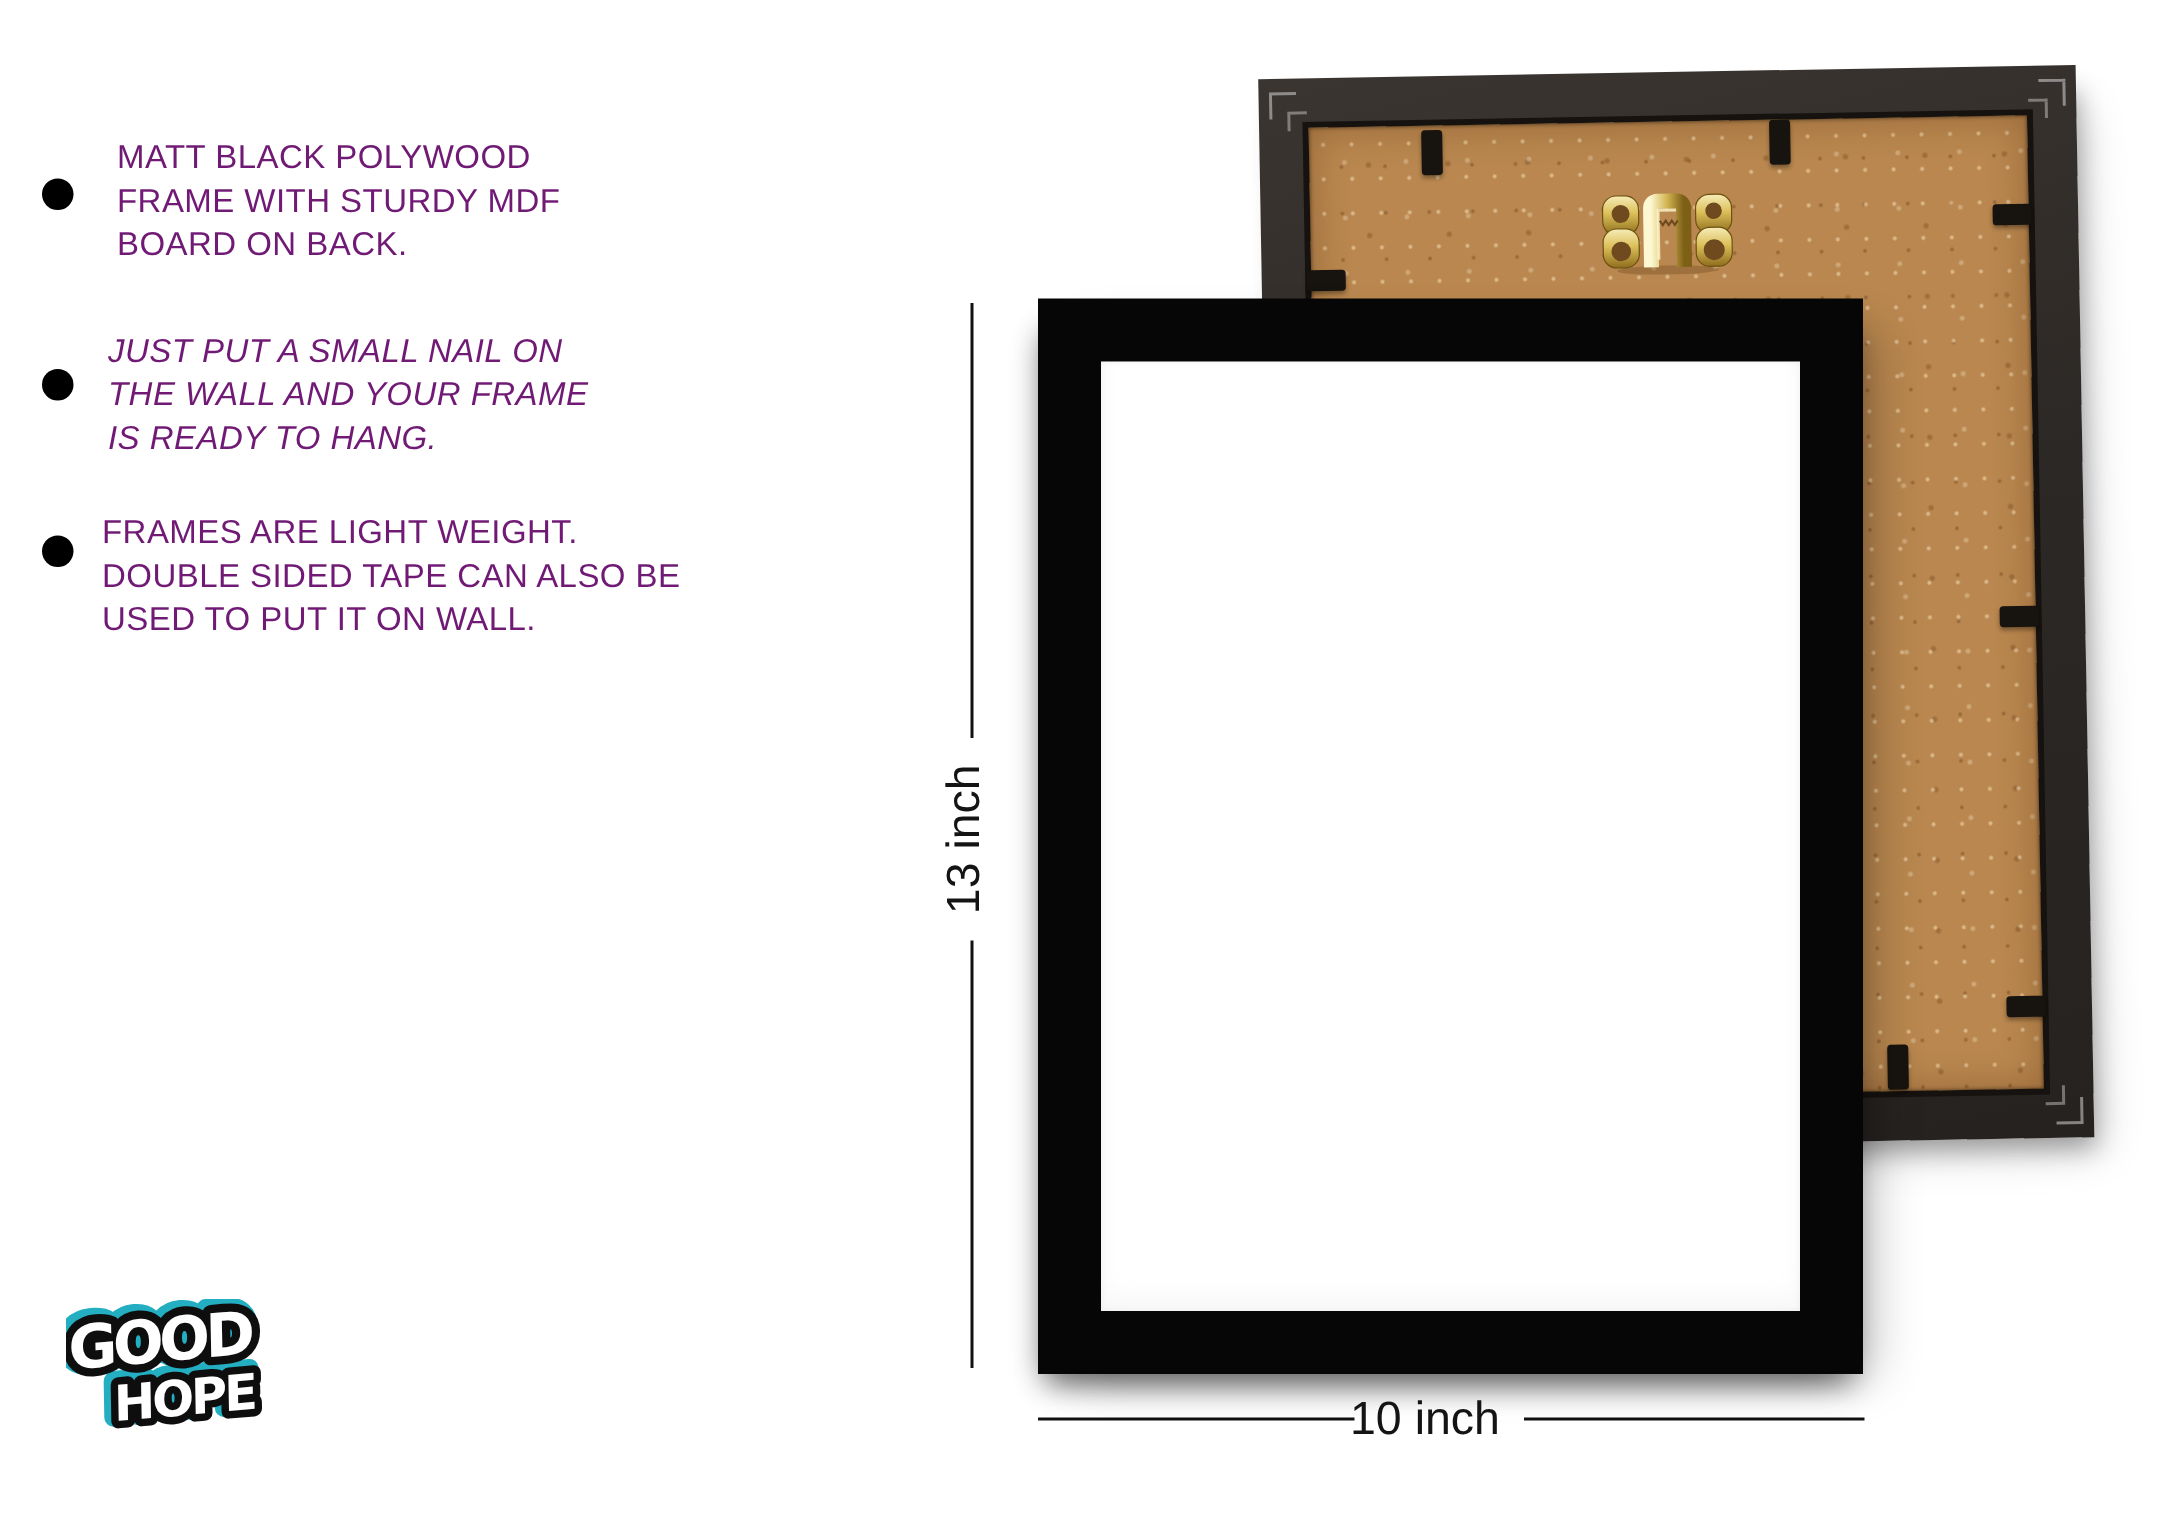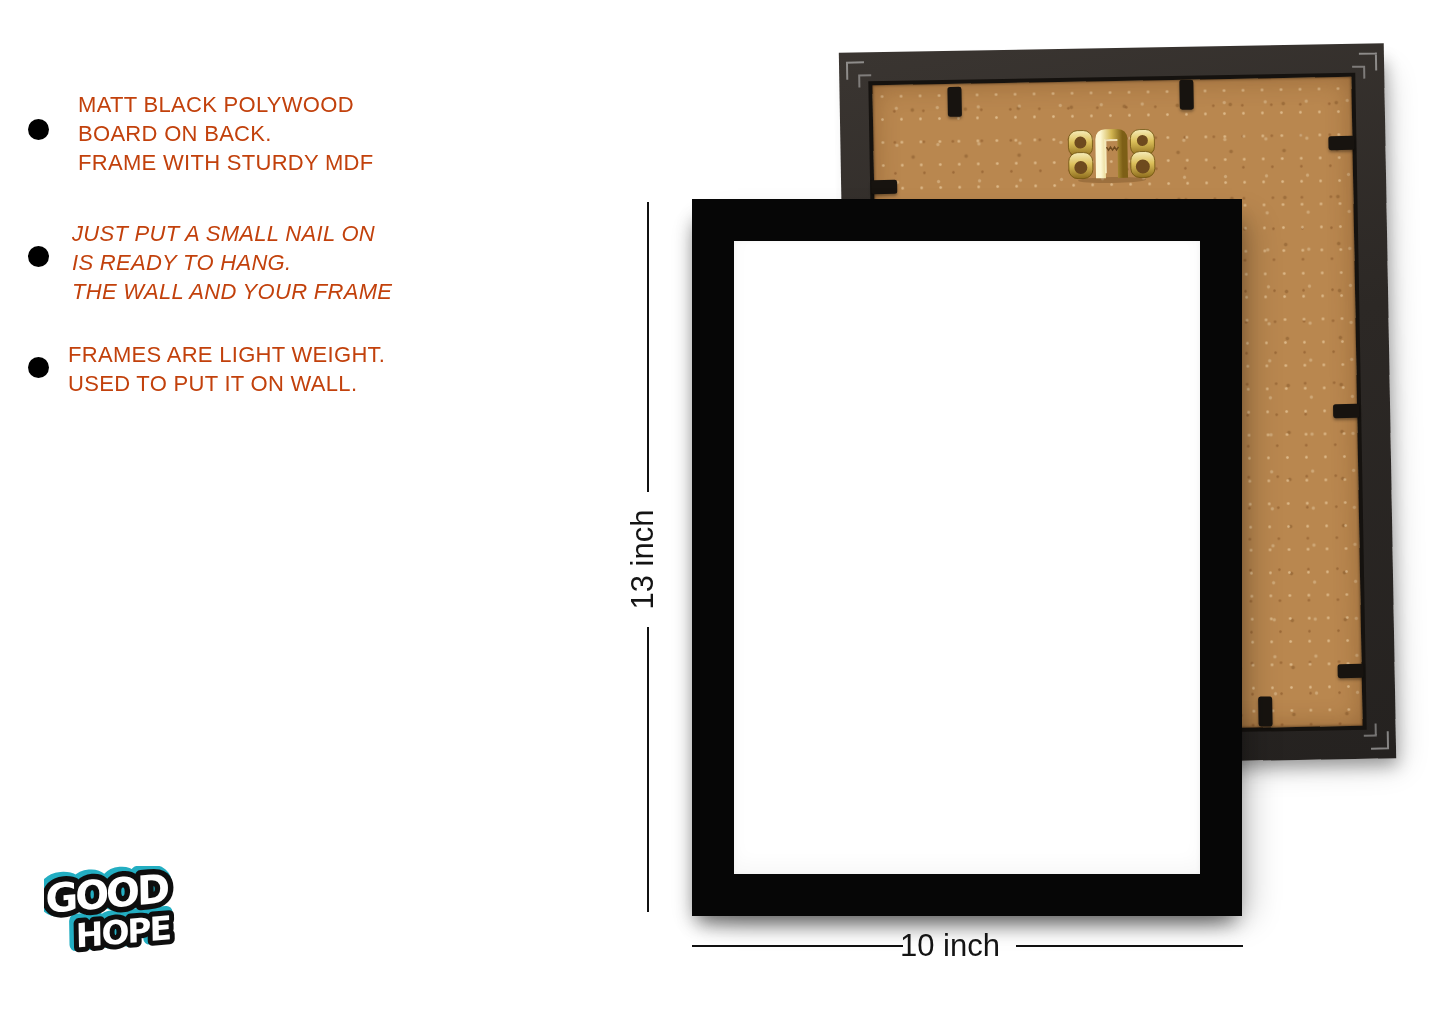--- a/index.html
+++ b/index.html
@@ -2,21 +2,21 @@
 <html><head>
 <meta charset="utf-8">
 <style>
   html,body { margin:0; padding:0; background:#ffffff; }
   .canvas {
     position:relative; width:1445px; height:1025px; overflow:hidden;
     background:#ffffff; font-family:"Liberation Sans", sans-serif;
   }
 
   
-  .feature { position:absolute; color:#c2410c; font-size:22px; line-height:29px; letter-spacing:.3px; }
+  .feature { position:absolute; color:#701a75; font-size:22px; line-height:29px; letter-spacing:.3px; }
   .feature .bullet { position:absolute; width:21px; height:21px; border-radius:50%; background:#000; }
   .f1 { left:78px; top:90px; }  .f1 .bullet { left:-50px; top:29px; }
   .f2 { left:72px; top:219px;font-style:italic; } .f2 .bullet { left:-44px; top:27px; }
   .f3 { left:68px; top:340px; } .f3 .bullet { left:-40px; top:17px; }
 
   
   .back-frame {
     position:absolute; left:845px; top:48px; width:545px; height:715px;
     transform:rotate(-1deg);
     background:linear-gradient(168deg,#3a3531 0%, #2c2825 45%, #252220 100%);
@@ -80,32 +80,33 @@
   .logo { position:absolute; left:44px; top:866px; width:142px; height:96px; }
 </style>
 </head>
 <body>
 
 <div class="canvas">
 
   <div class="feature f1">
     <span class="bullet"></span>
     <div>MATT BLACK POLYWOOD</div>
+    <div>FRAME WITH STURDY MDF</div>
     <div>BOARD ON BACK.</div>
-    <div>FRAME WITH STURDY MDF</div>
   </div>
   <div class="feature f2">
     <span class="bullet"></span>
     <div>JUST PUT A SMALL NAIL ON</div>
+    <div>THE WALL AND YOUR FRAME</div>
     <div>IS READY TO HANG.</div>
-    <div>THE WALL AND YOUR FRAME</div>
   </div>
   <div class="feature f3">
     <span class="bullet"></span>
     <div>FRAMES ARE LIGHT WEIGHT.</div>
+    <div>DOUBLE SIDED TAPE CAN ALSO BE</div>
     <div>USED TO PUT IT ON WALL.</div>
   </div>
 
   <div class="back-frame">
     <div class="lip"></div>
     <div class="mdf"></div>
 
     <span class="clip v c1"></span>
     <span class="clip v c2"></span>
     <span class="clip h c3"></span>

